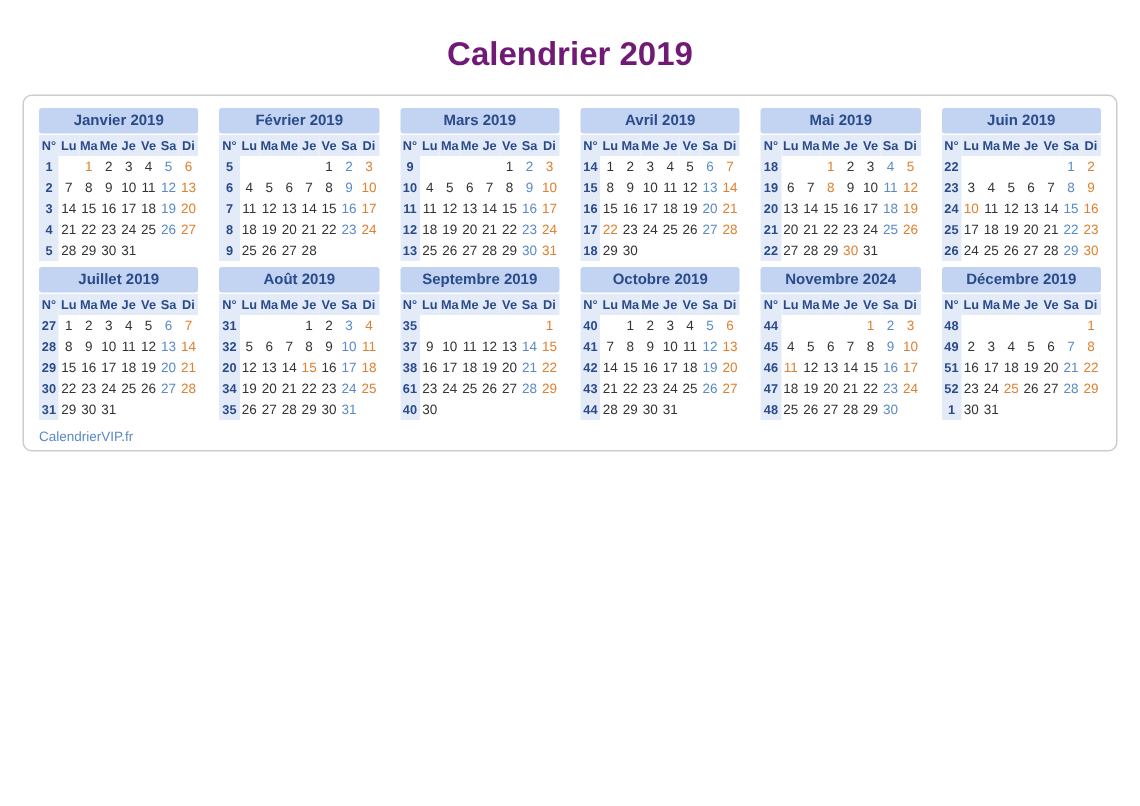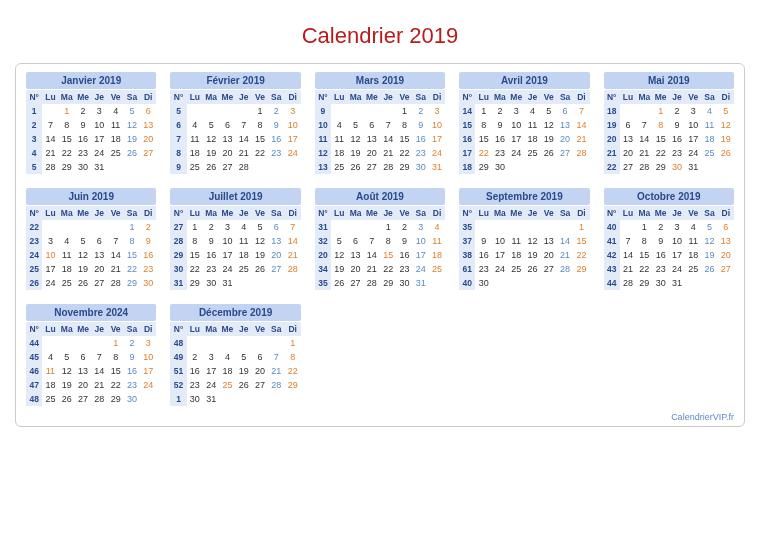--- a/index.html
+++ b/index.html
@@ -11,28 +11,28 @@
     width: 760px;
   }
   .container {
     border: 1px solid #ccc;
     border-radius: 6px;
     padding: 8px 10px 4px 10px;
   }
   .page-title {
     text-align: center;
     font-size: 22px;
-    font-weight: normal;
+    font-weight: bold;
     margin: 8px 0 14px 0;
-    color: #b91c1c;
+    color: #701a75;
   }
   .grid {
     display: grid;
-    grid-template-columns: repeat(5, 1fr);
-    gap: 14px 14px;
+    grid-template-columns: repeat(6, 1fr);
+    gap: 4px 14px;
   }
   .month {
     font-size: 9px;
   }
   .month-title {
     background: #c2d4f2;
     color: #2a4a8a;
     text-align: center;
     font-weight: bold;
     font-size: 10px;
@@ -63,21 +63,21 @@
   td.wk {
     background: #e3ebf9;
     color: #2a4a8a;
     font-weight: bold;
     font-size: 8.5px;
   }
   td.sa { color: #5a8ac8; }
   td.su { color: #e08030; }
   td.hol { color: #e08030; }
   .footer {
-    text-align: right;
+    text-align: left;
     font-size: 9px;
     color: #5a8ac8;
     margin-top: 6px;
   }
 </style>
 </head>
 <body>
 
 <h1 class="page-title">Calendrier 2019</h1>
 

